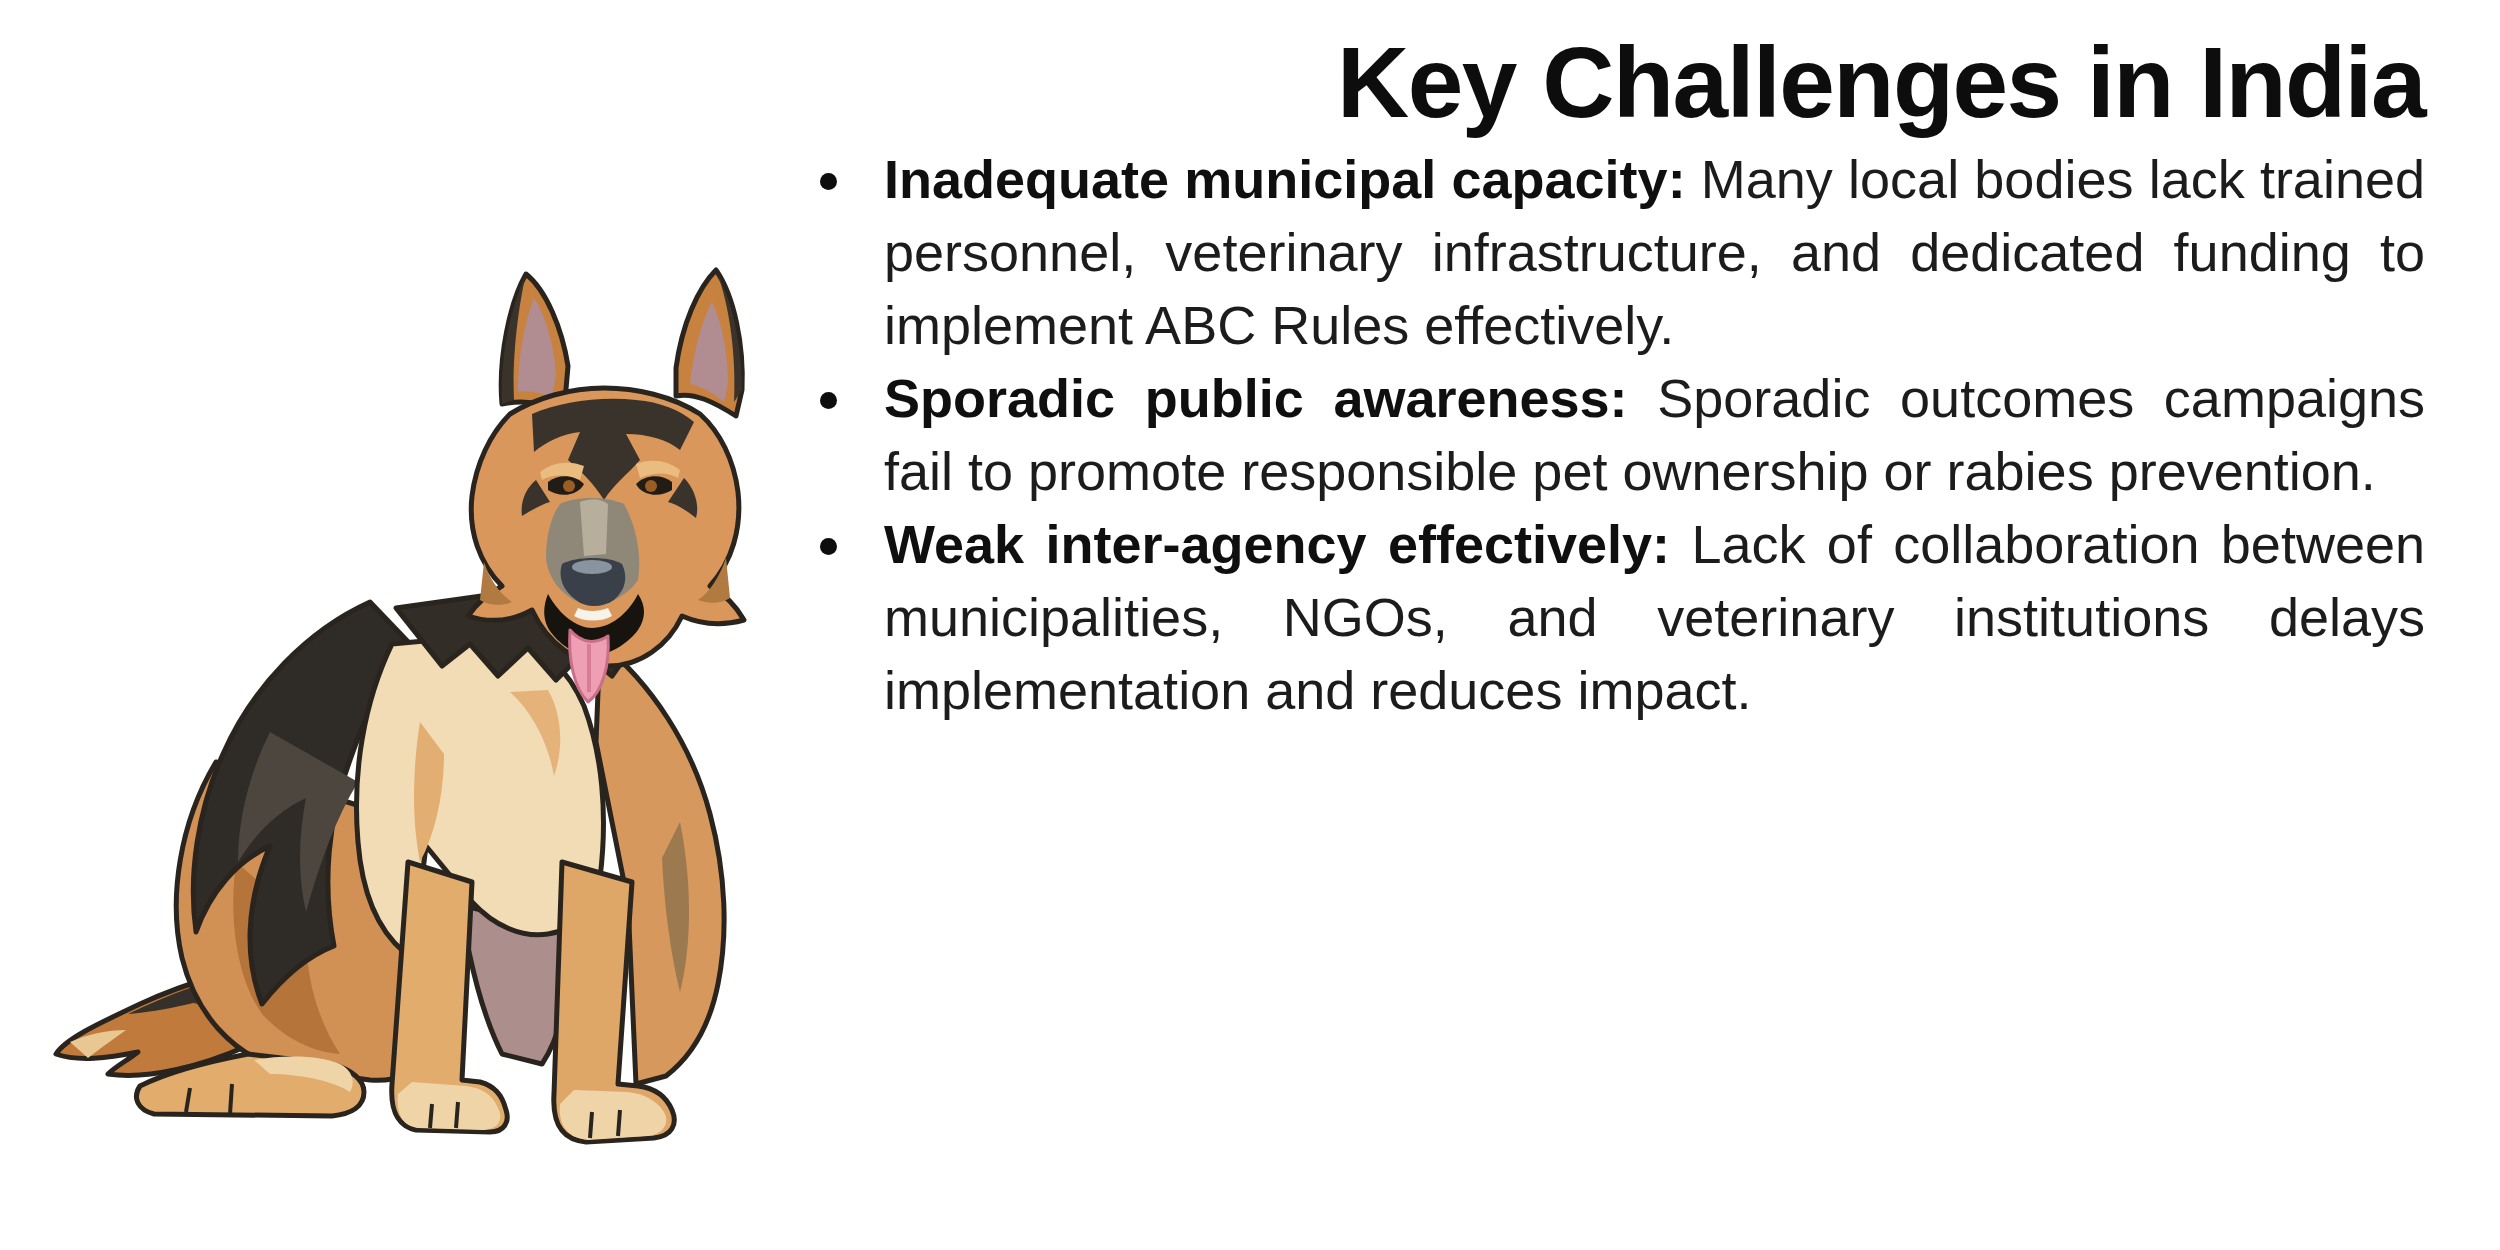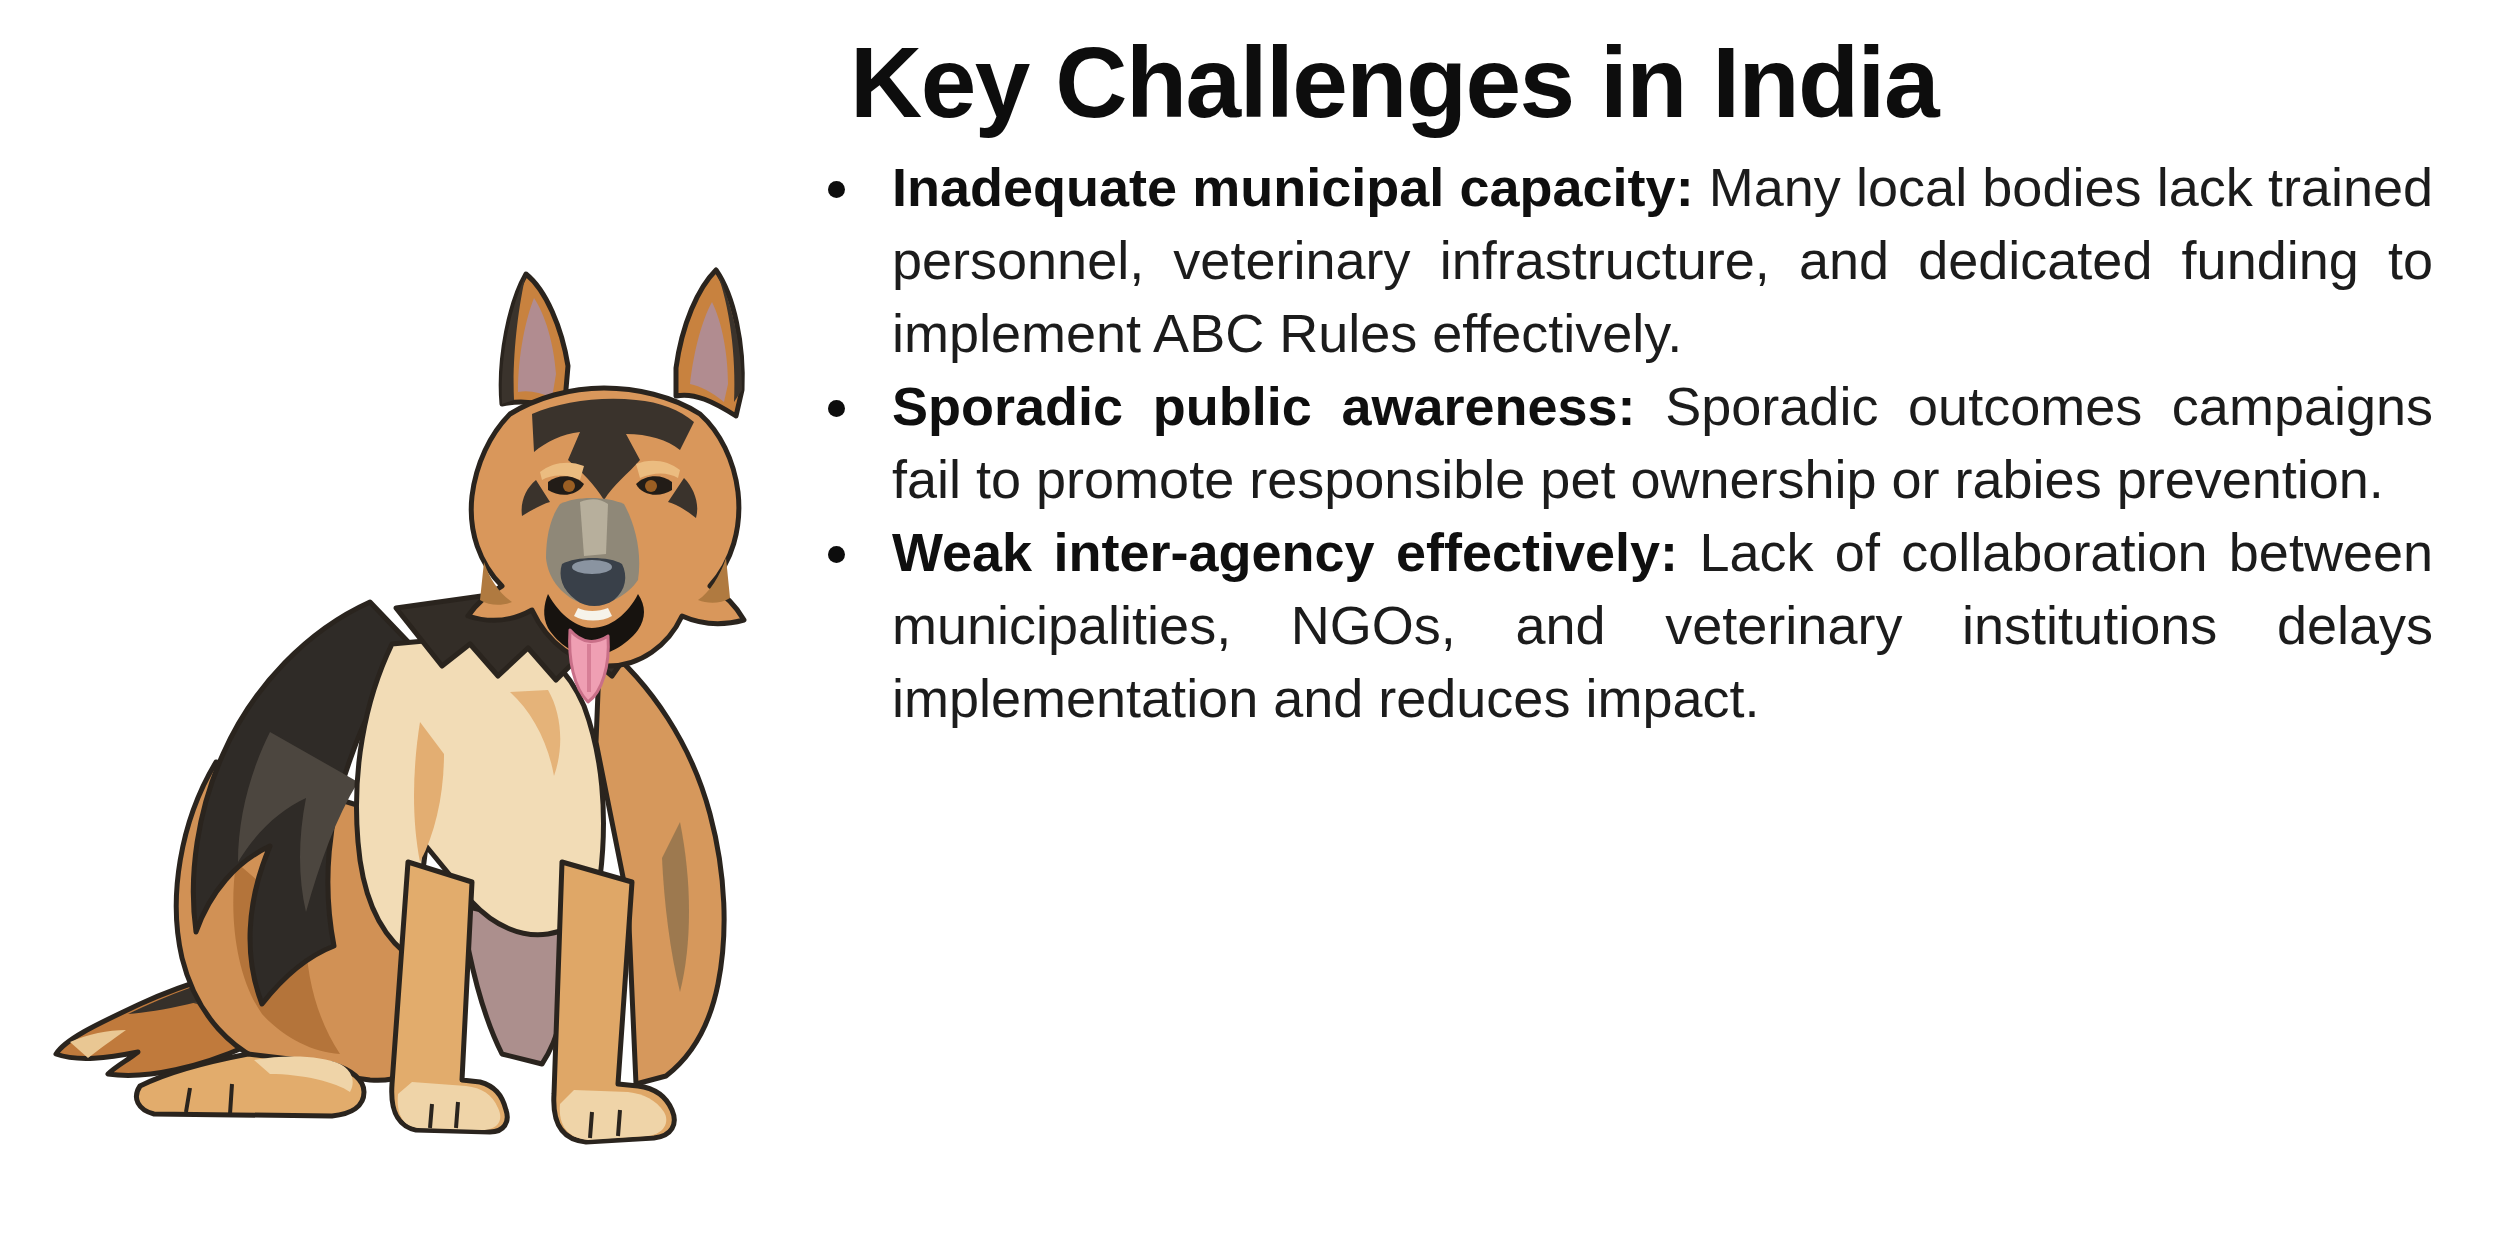--- a/index.html
+++ b/index.html
@@ -18,33 +18,34 @@
     top: 262px;
     width: 760px;
     height: 905px;
   }
   .figure svg { width: 100%; height: 100%; display: block; }
   .title {
     position: absolute;
     top: 22px;
     left: 850px;
     width: 1575px;
+    text-align: right;
     font-size: 100px;
     line-height: 120px;
     font-weight: 800;
     letter-spacing: -1.5px;
     color: #0d0d0d;
     white-space: nowrap;
   }
   ul.bullets {
     position: absolute;
     top: 143px;
     left: 812px;
     width: 1613px;
-    margin: 8px;
+    margin: 0;
     padding: 0;
     list-style: none;
   }
   ul.bullets li {
     position: relative;
     padding-left: 72px;
     text-align: justify;
     font-size: 54px;
     line-height: 73px;
     color: #1c1c1c;

